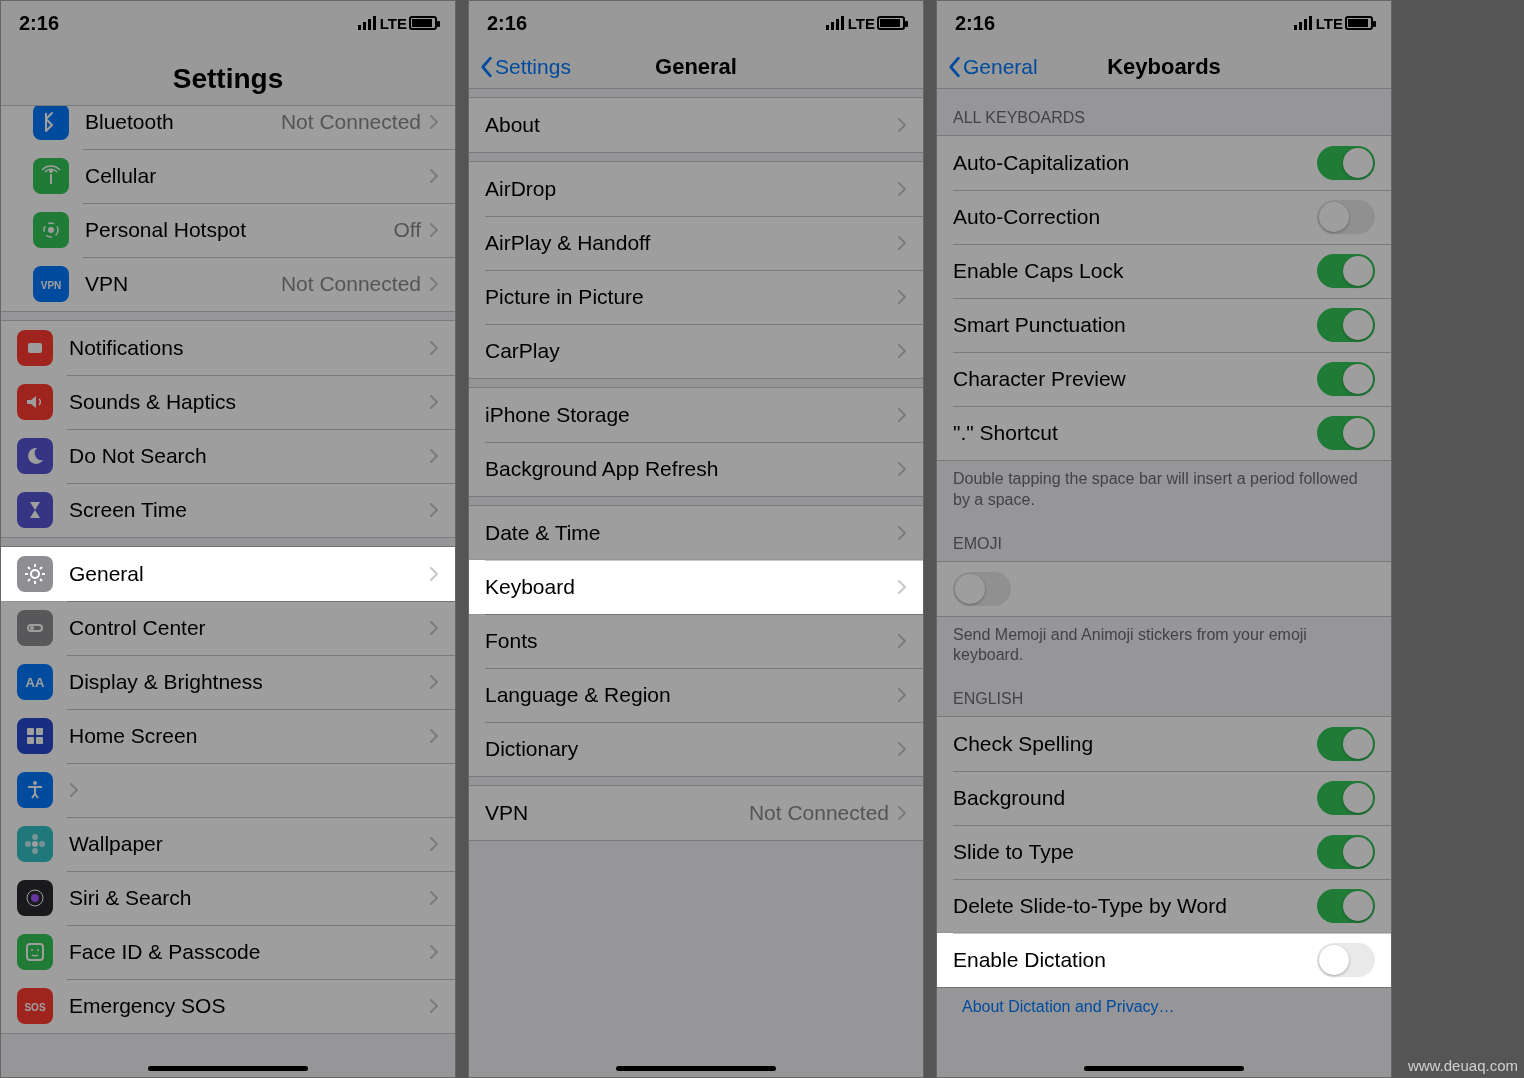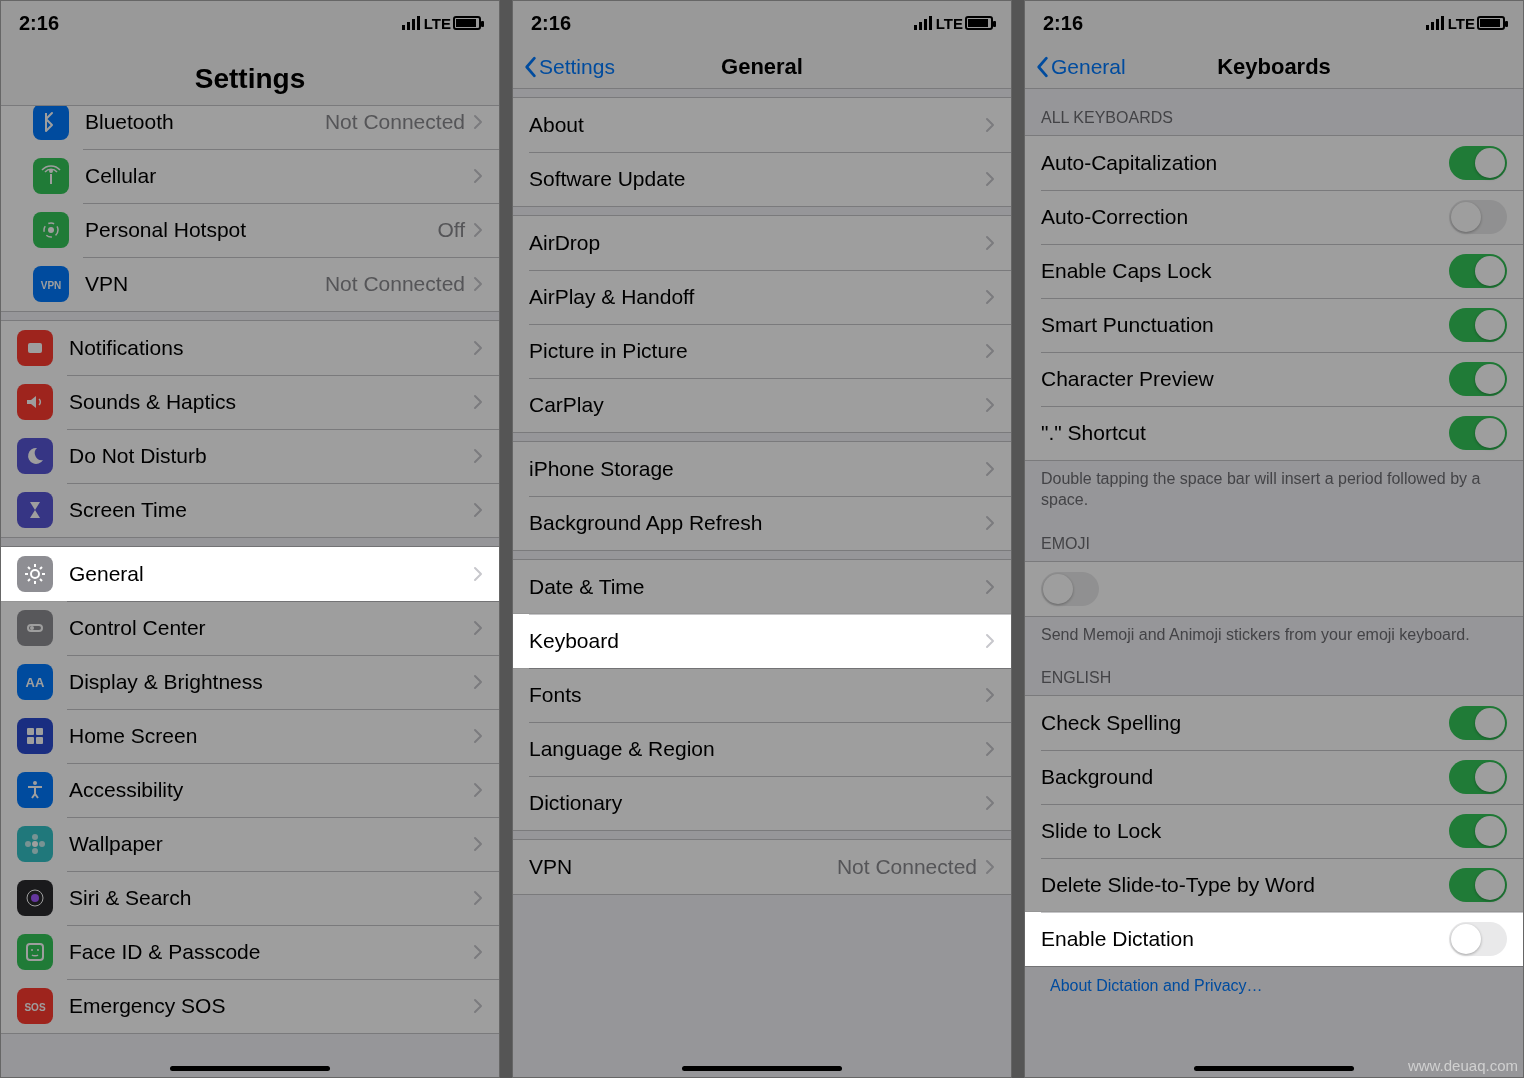--- a/index.html
+++ b/index.html
@@ -6,21 +6,21 @@
   body {
     font-family: -apple-system, "Helvetica Neue", Arial, sans-serif;
     background: #555;
     display: flex;
     gap: 12px;
     padding: 0;
     width: 1524px;
     height: 1078px;
   }
   .phone {
-    width: 500px;
+    width: 456px;
     height: 1078px;
     background: #1d4ed8;
     border: 1px solid #666;
     position: relative;
     overflow: hidden;
   }
   .dim-overlay {
     position: absolute;
     inset: 0;
     background: rgba(0,0,0,0.38);
@@ -253,21 +253,21 @@
           <svg class="chev" width="10" height="16" viewBox="0 0 10 16">
             <path d="M2 2 L8 8 L2 14" stroke="#c7c7cc" stroke-width="2" fill="none" stroke-linecap="round" stroke-linejoin="round"></path>
           </svg>
         </div>
         <div class="row indent">
           <span class="app-icon" style="background:#5856d6">
             <svg width="24" height="24" viewBox="0 0 24 24">
               <path d="M14 4a8 8 0 1 0 6 12 7 7 0 0 1-6-12z" fill="#fff"></path>
             </svg>
           </span>
-          <span class="label">Do Not Disturb</span>
+          <span class="label">Do Not Search</span>
           <svg class="chev" width="10" height="16" viewBox="0 0 10 16">
             <path d="M2 2 L8 8 L2 14" stroke="#c7c7cc" stroke-width="2" fill="none" stroke-linecap="round" stroke-linejoin="round"></path>
           </svg>
         </div>
         <div class="row indent">
           <span class="app-icon" style="background:#5856d6">
             <svg width="24" height="24" viewBox="0 0 24 24">
               <path d="M7 4h10l-5 8 5 8H7l5-8-5-8z" fill="#fff"></path>
             </svg>
           </span>
@@ -327,21 +327,20 @@
             <path d="M2 2 L8 8 L2 14" stroke="#c7c7cc" stroke-width="2" fill="none" stroke-linecap="round" stroke-linejoin="round"></path>
           </svg>
         </div>
         <div class="row indent">
           <span class="app-icon" style="background:#007aff">
             <svg width="24" height="24" viewBox="0 0 24 24">
               <circle cx="12" cy="5" r="2" fill="#fff"></circle>
               <path d="M5 9h14M12 9v7M9 20l3-4 3 4" stroke="#fff" stroke-width="2" fill="none"></path>
             </svg>
           </span>
-          <span class="label">Accessibility</span>
           <svg class="chev" width="10" height="16" viewBox="0 0 10 16">
             <path d="M2 2 L8 8 L2 14" stroke="#c7c7cc" stroke-width="2" fill="none" stroke-linecap="round" stroke-linejoin="round"></path>
           </svg>
         </div>
         <div class="row indent">
           <span class="app-icon" style="background:#34c2c7">
             <svg width="24" height="24" viewBox="0 0 24 24">
               <circle cx="12" cy="12" r="3" fill="#fff"></circle>
               <circle cx="12" cy="5" r="3" fill="#fff" opacity="0.7"></circle>
               <circle cx="12" cy="19" r="3" fill="#fff" opacity="0.7"></circle>
@@ -419,26 +418,20 @@
   </div>
 
   <div class="content" id="s2">
       <div class="group">
         <div class="row">
           <span class="label">About</span>
           <svg class="chev" width="10" height="16" viewBox="0 0 10 16">
             <path d="M2 2 L8 8 L2 14" stroke="#c7c7cc" stroke-width="2" fill="none" stroke-linecap="round" stroke-linejoin="round"></path>
           </svg>
         </div>
-        <div class="row">
-          <span class="label">Software Update</span>
-          <svg class="chev" width="10" height="16" viewBox="0 0 10 16">
-            <path d="M2 2 L8 8 L2 14" stroke="#c7c7cc" stroke-width="2" fill="none" stroke-linecap="round" stroke-linejoin="round"></path>
-          </svg>
-        </div>
       </div>
       <div class="group">
         <div class="row">
           <span class="label">AirDrop</span>
           <svg class="chev" width="10" height="16" viewBox="0 0 10 16">
             <path d="M2 2 L8 8 L2 14" stroke="#c7c7cc" stroke-width="2" fill="none" stroke-linecap="round" stroke-linejoin="round"></path>
           </svg>
         </div>
         <div class="row">
           <span class="label">AirPlay &amp; Handoff</span>
@@ -598,21 +591,21 @@
             <span class="knob"></span>
           </span>
         </div>
         <div class="row">
           <span class="label">Background</span>
           <span class="toggle on">
             <span class="knob"></span>
           </span>
         </div>
         <div class="row">
-          <span class="label">Slide to Lock</span>
+          <span class="label">Slide to Type</span>
           <span class="toggle on">
             <span class="knob"></span>
           </span>
         </div>
         <div class="row">
           <span class="label">Delete Slide-to-Type by Word</span>
           <span class="toggle on">
             <span class="knob"></span>
           </span>
         </div>

